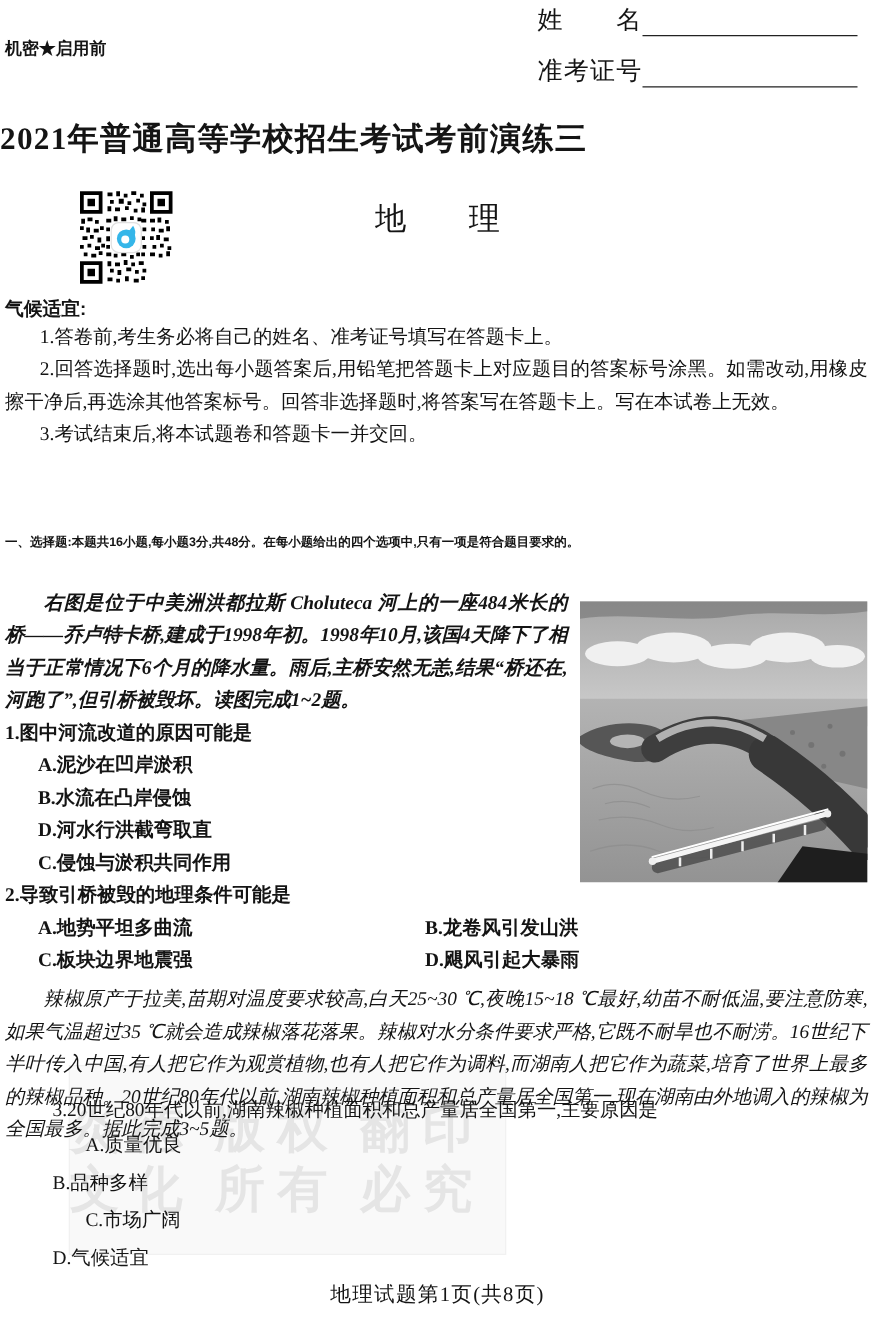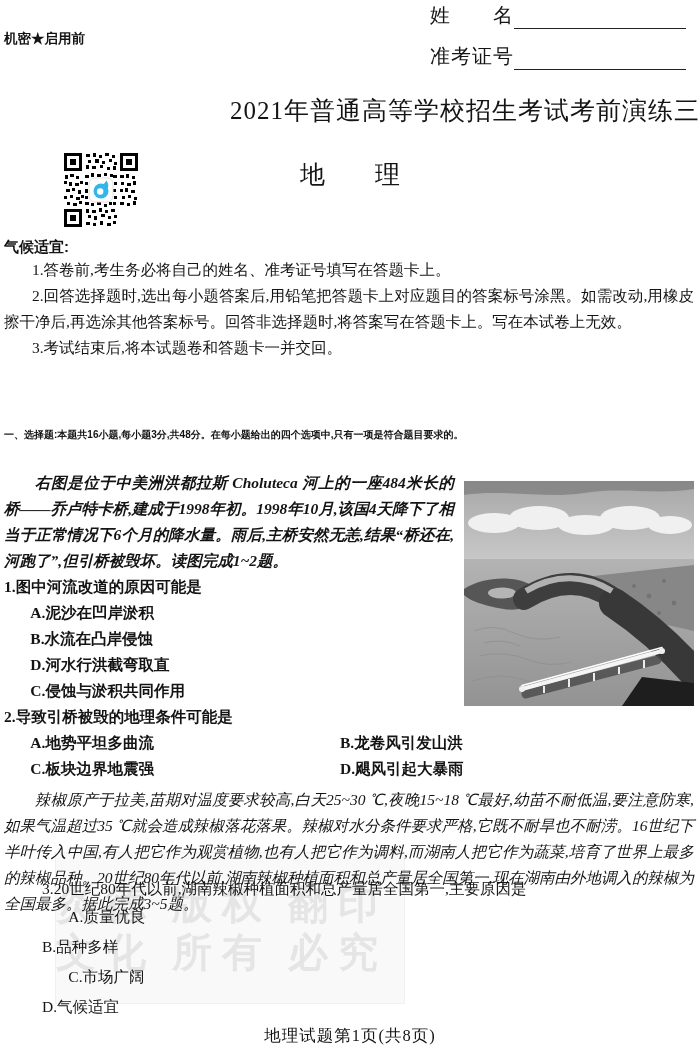--- a/index.html
+++ b/index.html
@@ -12,22 +12,22 @@
   .classification{
     position:absolute;left:4px;top:30px;
     font-family:"Liberation Sans", sans-serif;font-weight:bold;font-size:13.5px;
   }
   .namebox{position:absolute;right:14px;top:2px;width:256px;}
   .namerow{display:flex;align-items:flex-end;margin-bottom:14px;}
   .namerow .lbl{font-size:20px;letter-spacing:1px;white-space:pre;text-align:right;}
   .fill-line{display:inline-block;border-bottom:1.6px solid #222;height:22px;flex:1;}
   
   .paper-title{
-    position:absolute;top:94px;left:0;width:100%;text-align:right;
-    font-size:25px;font-weight:400;letter-spacing:1px;
+    position:absolute;top:94px;left:0;width:100%;text-align:left;
+    font-size:25px;font-weight:700;letter-spacing:1px;
   }
   .qr{position:absolute;left:62px;top:151px;width:78px;height:78px;}
   .subject-title{
     position:absolute;top:158px;left:0;width:100%;text-align:center;
     font-family:"Liberation Sans", sans-serif;font-weight:normal;font-size:25px;white-space:pre;
   }
   
   .notice{position:absolute;left:4px;right:6px;top:238px;}
   .notice h3{
     margin:0;font-family:"Liberation Sans", sans-serif;font-size:15px;font-weight:bold;

